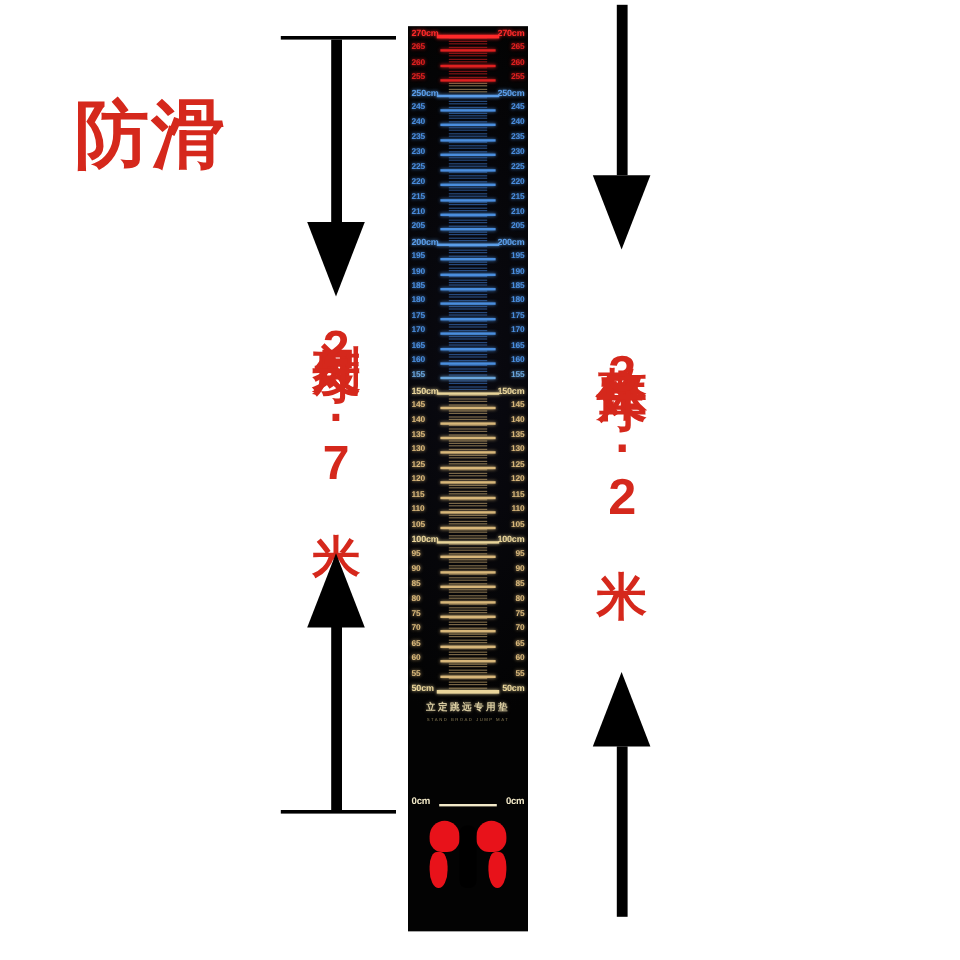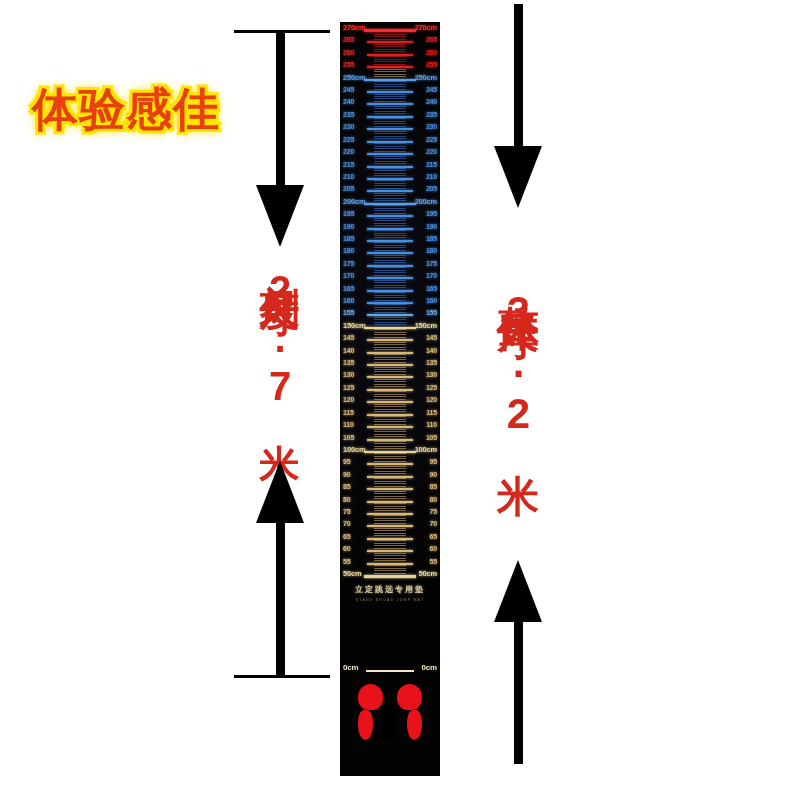--- a/index.html
+++ b/index.html
@@ -152,21 +152,21 @@
   #foot-r .heel{right:0;}
   #feet-gap{
     position:absolute;left:50%;margin-left:-7px;top:4px;
     width:14px;height:52px;background:#000;border-radius:6px;
   }
 </style>
 </head>
 <body>
 
 <div id="left-copy">
-  <div class="copy-line copy-4">体验感佳</div>
+  <div class="copy-line copy-2">防滑</div>
 </div>
 
 <div class="dim" id="dim-scale">
   <div class="dim-cap top"></div>
   <div class="dim-shaft up"></div>
   <div class="arrow-down"></div>
   <div class="dim-label">刻度尺寸2.7米</div>
   <div class="arrow-up"></div>
   <div class="dim-shaft dn"></div>
   <div class="dim-cap bot"></div>

